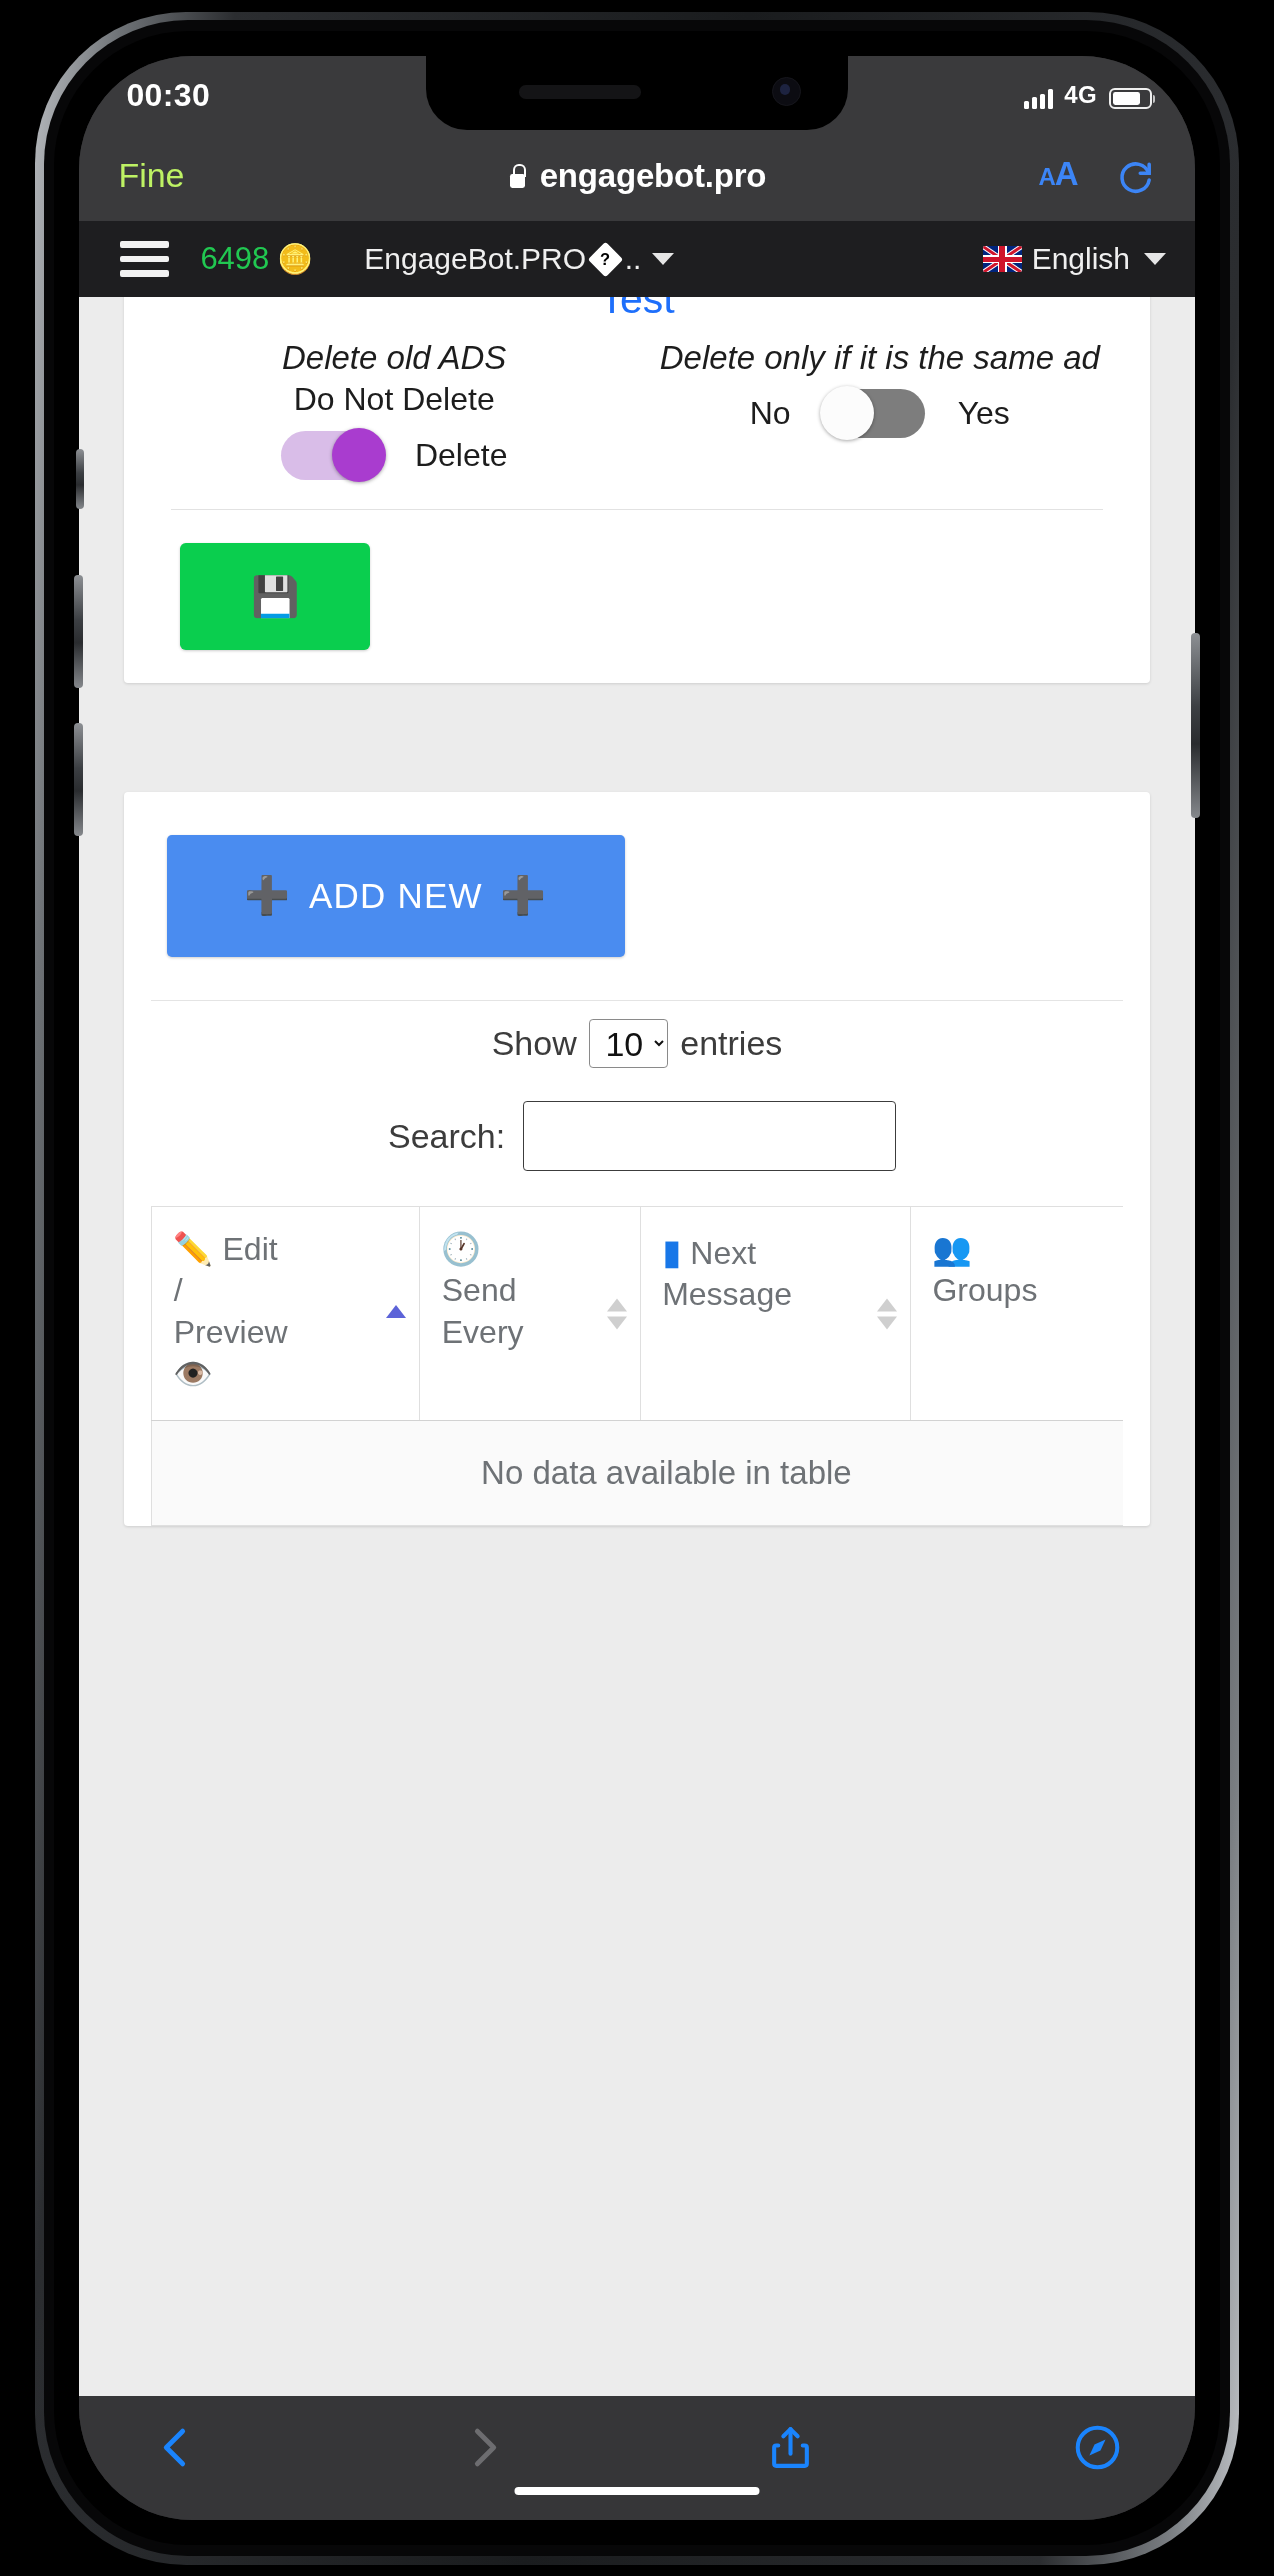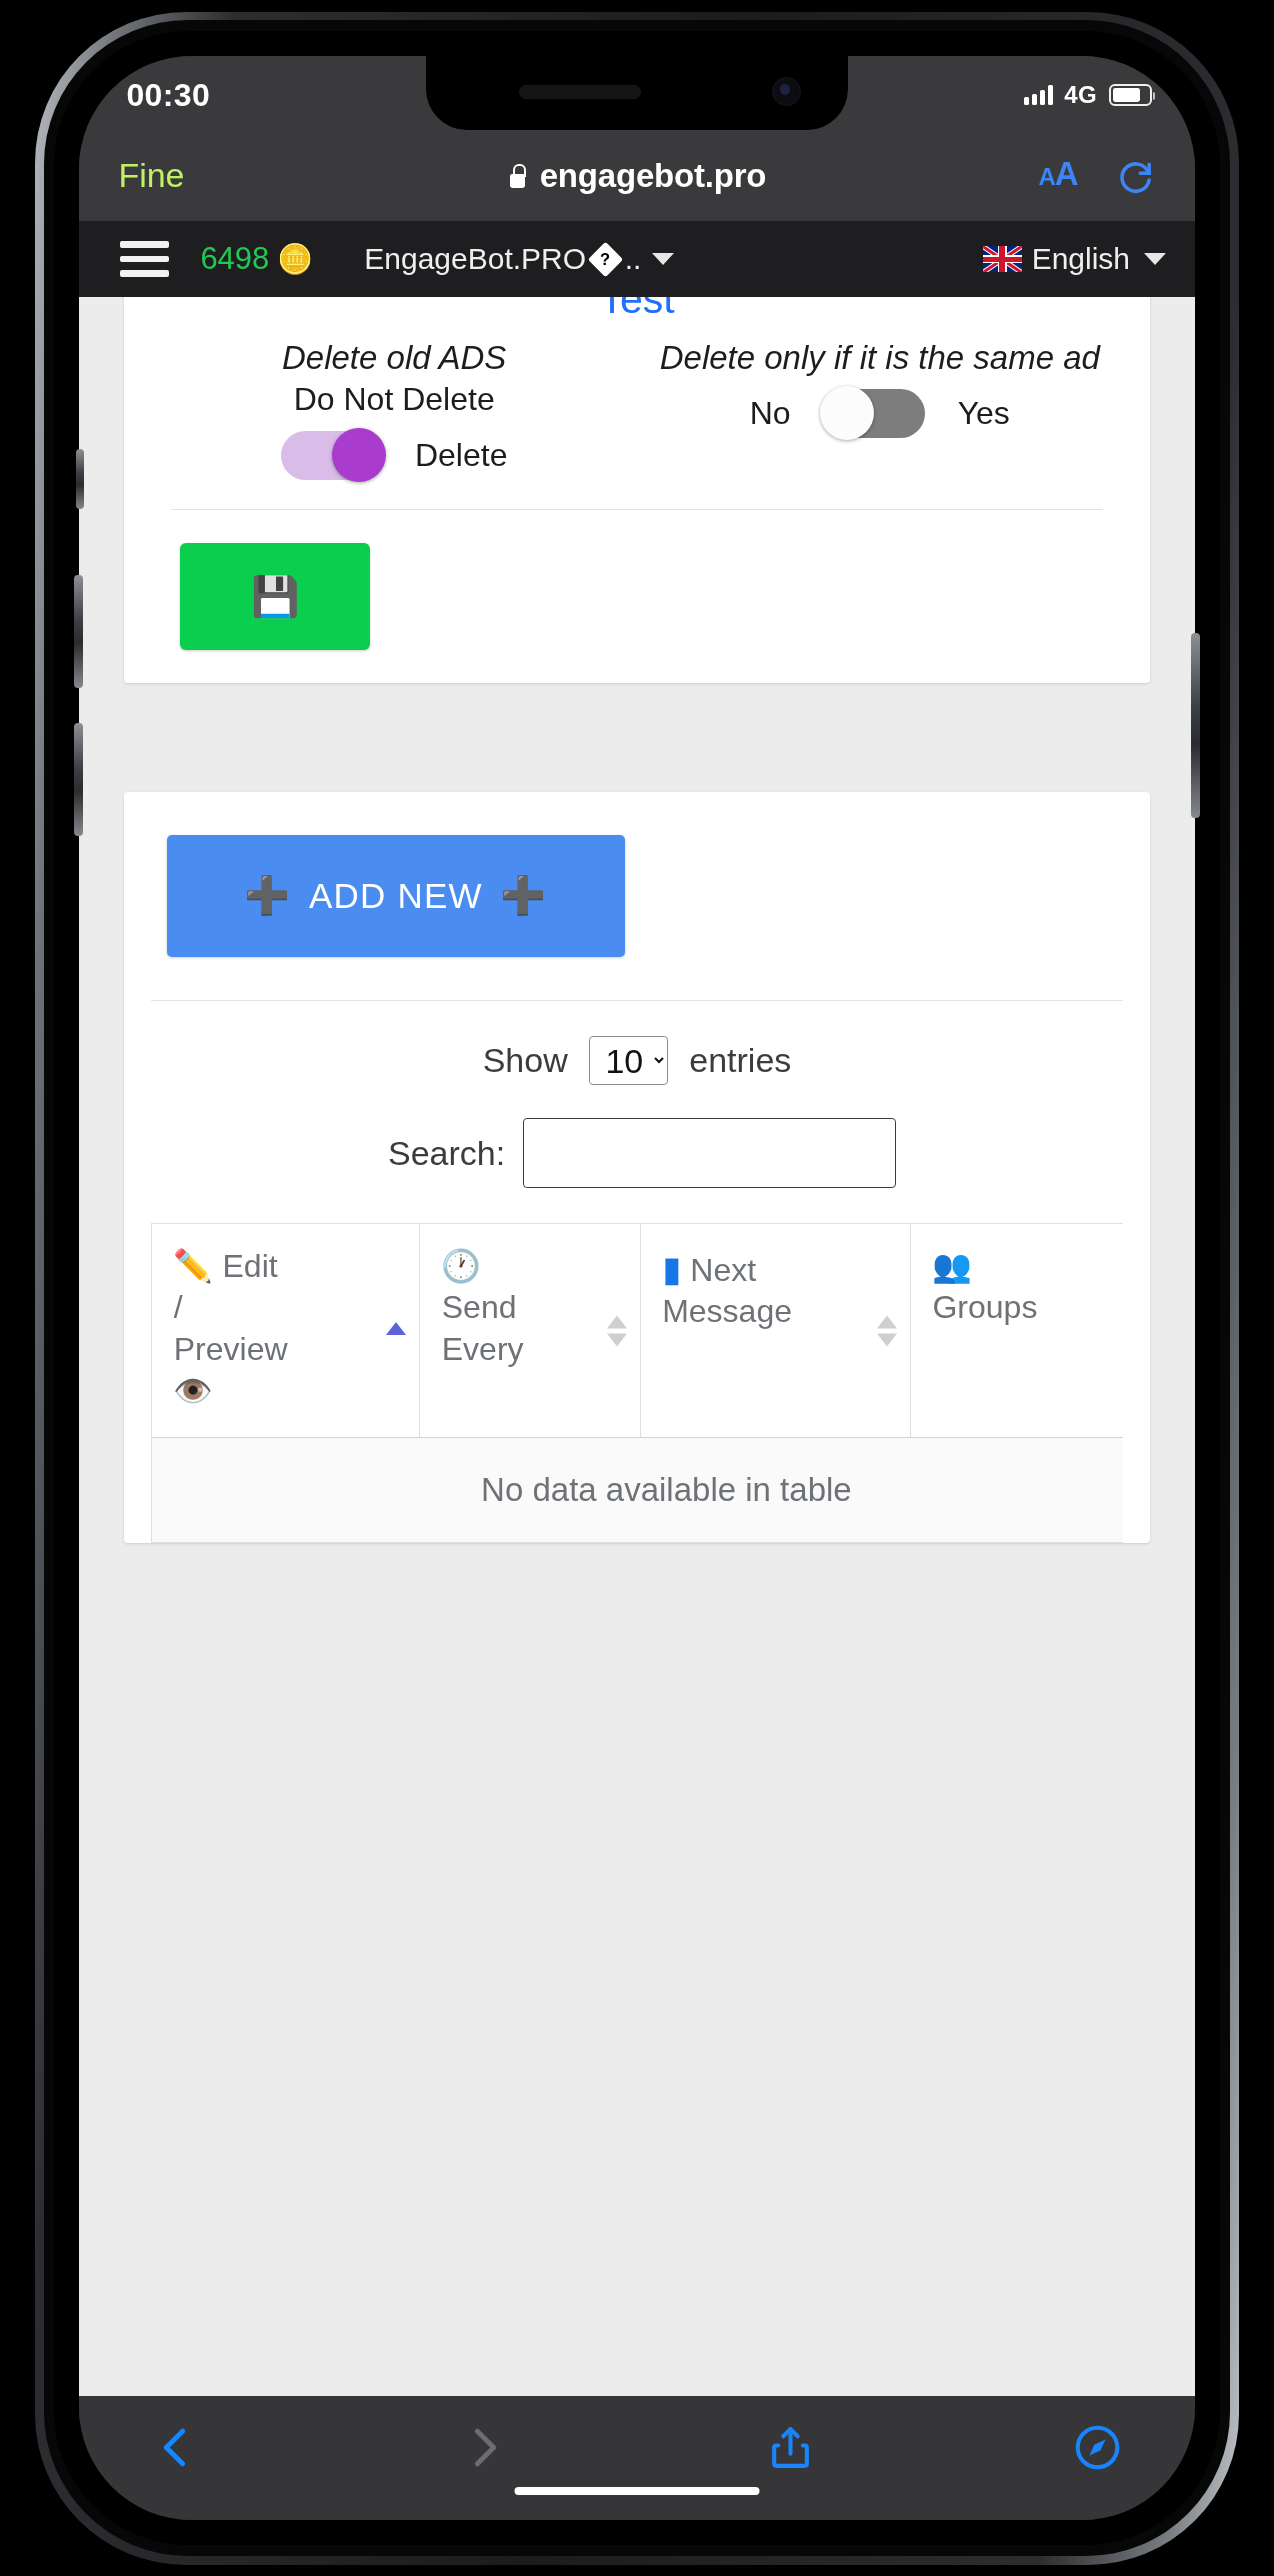--- a/index.html
+++ b/index.html
@@ -110,21 +110,21 @@
     gap: 34px;
   }
   .status-time {
     font-size: 32px;
     font-weight: bold;
     letter-spacing: 0.4px;
     margin-top: 5.8px;
   }
   .status-right {
     display: flex;
-    align-items: center;
+    align-items: flex-end;
     gap: 11.7px;
     margin-top: 3.9px;
   }
   .sig-bars { display: flex; align-items: flex-end; gap: 2.9px; height: 20.4px; }
   .sig-bars i { display: block; width: 4.9px; background: #fff; border-radius: 1.5px; }
   .sig-bars i:nth-child(1){ height: 7.8px; }
   .sig-bars i:nth-child(2){ height: 11.7px; }
   .sig-bars i:nth-child(3){ height: 15.5px; }
   .sig-bars i:nth-child(4){ height: 20.4px; background: #fff; }
   .net-label { font-size: 24px; font-weight: 600; letter-spacing: 0.3px; }
@@ -394,24 +394,24 @@
     box-shadow: 0 1px 2.9px rgba(0,0,0,.2);
   }
   .add-new .plus { font-size: 37px; }
 
   .divider2 { height: 1px; background: #e4e4e4; margin: 43px 0 0; }
 
   .dt-length {
     display: flex;
     align-items: center;
     justify-content: center;
-    gap: 21px;
+    gap: 12px;
     font-size: 34px;
     color: #3c3c3c;
-    margin-top: 35px;
+    margin-top: 18px;
   }
   .dt-select {
     font-family: "Liberation Sans", sans-serif;
     font-size: 34px;
     padding: 3.9px 7.8px 3.9px 11.7px;
     border: 1.5px solid #8a8a8a;
     border-radius: 3.9px;
     background: #fff;
     color: #111;
   }

